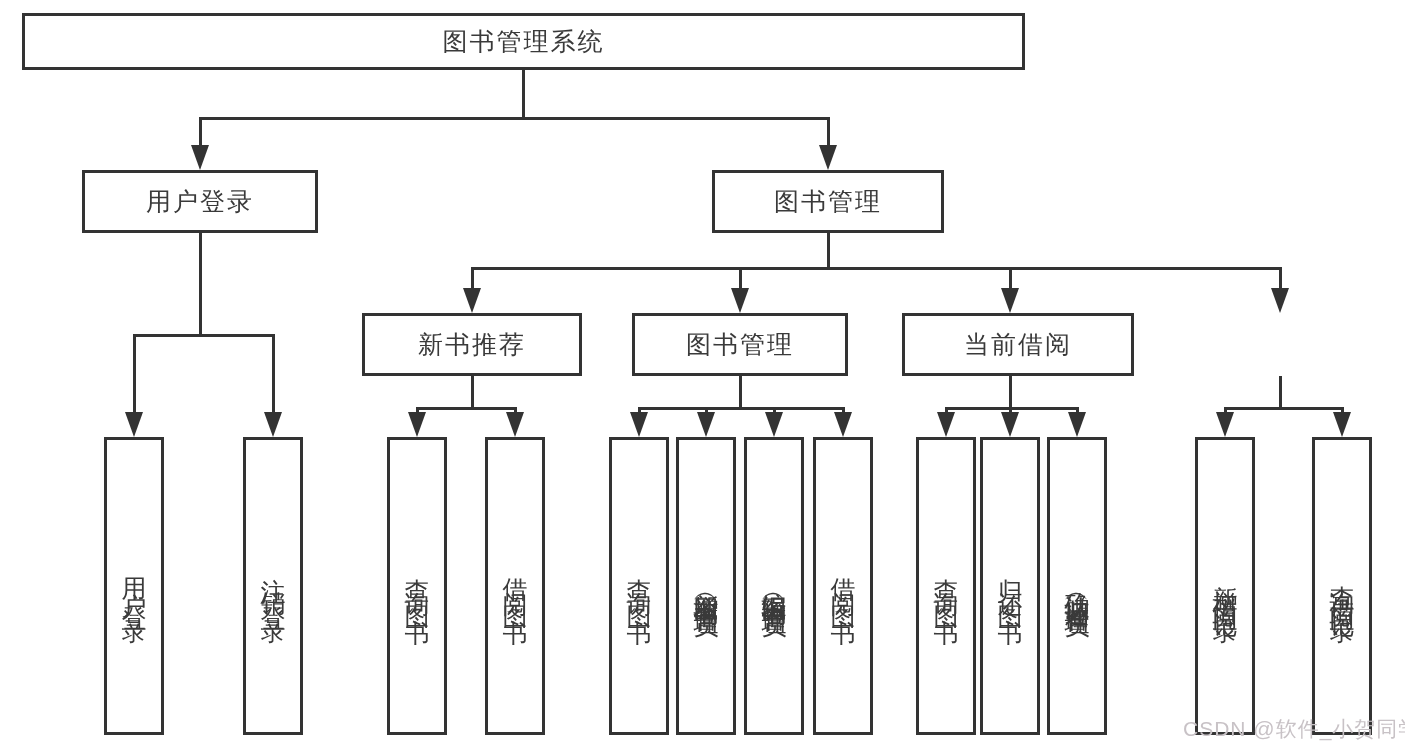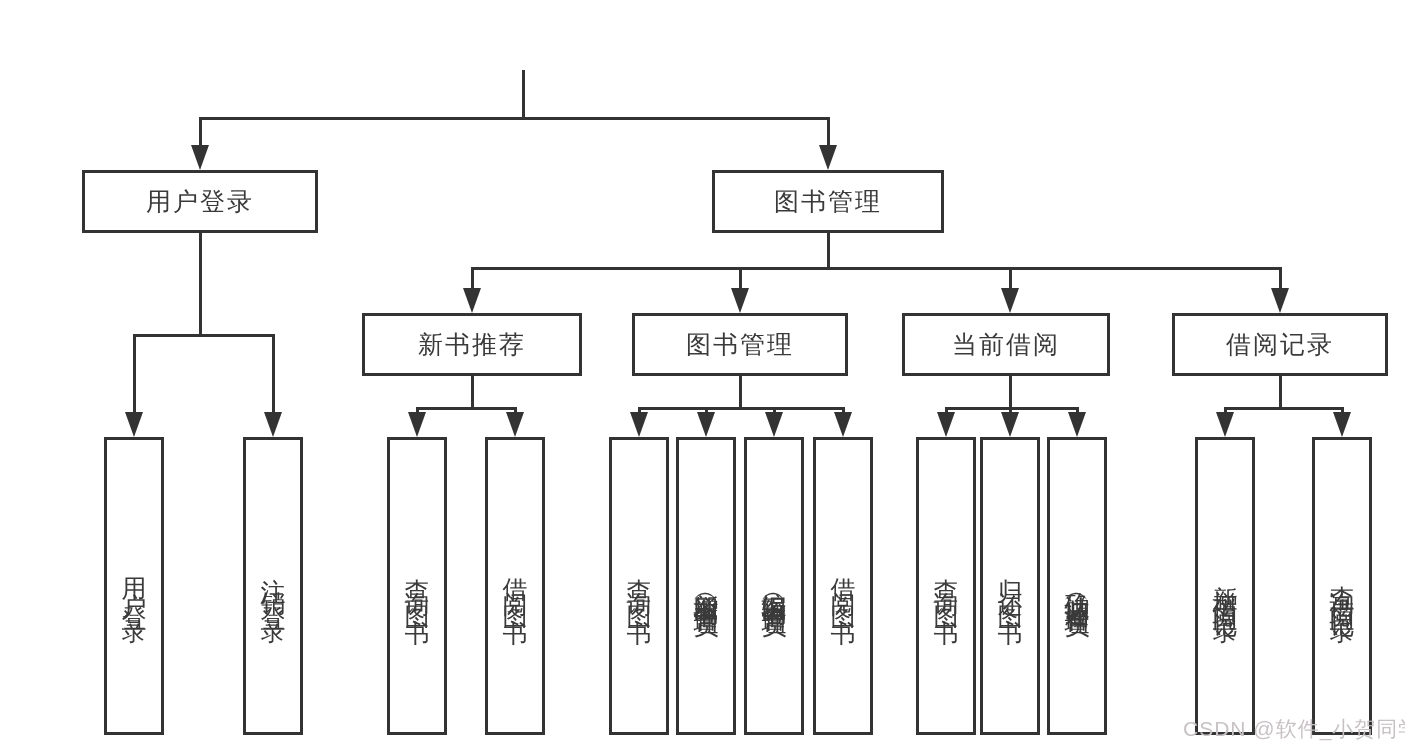--- a/index.html
+++ b/index.html
@@ -59,37 +59,37 @@
     color:var(--wm);
     z-index:5;
     white-space:nowrap;
   }
 </style>
 </head>
 <body>
 
 <div class="canvas">
   <div class="layer">
+      <div class="node" style="left: 22px; top: 13px; width: 1003px; height: 57px;">
+        <span>图书管理系统</span>
+      </div>
       <div class="node" style="left: 82px; top: 170px; width: 236px; height: 63px;">
         <span>用户登录</span>
       </div>
       <div class="node" style="left: 712px; top: 170px; width: 232px; height: 63px;">
         <span>图书管理</span>
       </div>
       <div class="node" style="left: 362px; top: 313px; width: 220px; height: 63px;">
         <span>新书推荐</span>
       </div>
       <div class="node" style="left: 632px; top: 313px; width: 216px; height: 63px;">
         <span>图书管理</span>
       </div>
-      <div class="node" style="left: 902px; top: 313px; width: 208px; height: 63px;">
+      <div class="node" style="left: 902px; top: 313px; width: 232px; height: 63px;">
         <span>当前借阅</span>
-      </div>
-      <div class="node" style="left: 1172px; top: 313px; width: 216px; height: 63px;">
-        <span>借阅记录</span>
       </div>
       <div class="node vert" style="left: 104px; top: 437px; width: 60px; height: 298px;">
         <span class="v-short">用户登录</span>
       </div>
       <div class="node vert" style="left: 243px; top: 437px; width: 60px; height: 298px;">
         <span class="v-short">注销登录</span>
       </div>
       <div class="node vert" style="left: 387px; top: 437px; width: 60px; height: 298px;">
         <span class="v-short">查询图书</span>
       </div>

